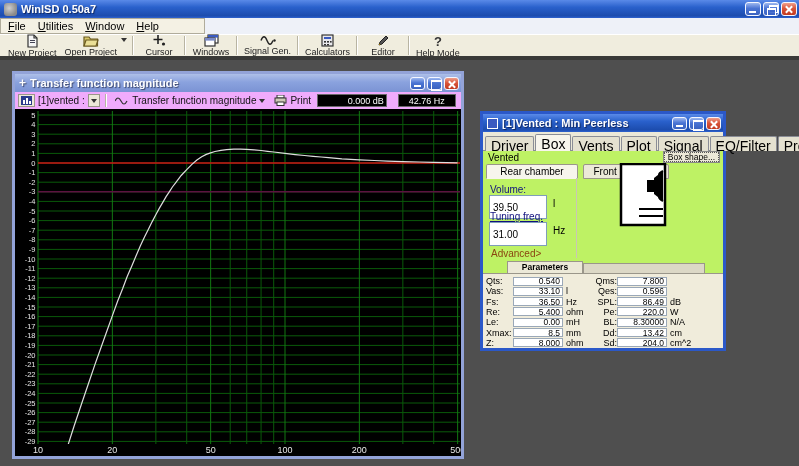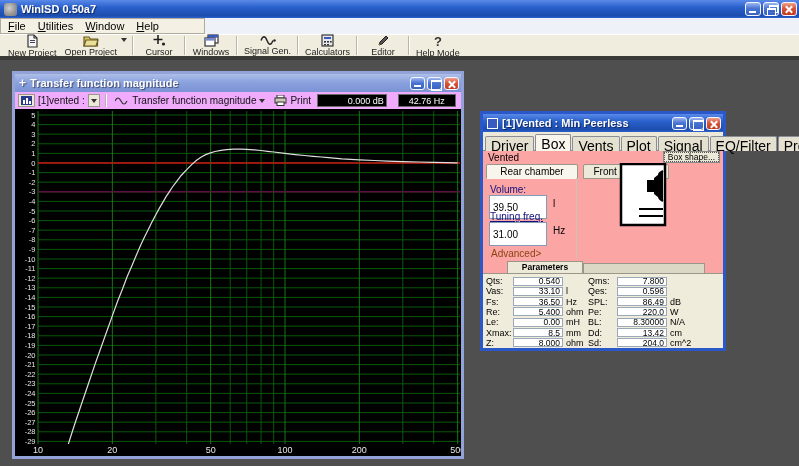--- a/index.html
+++ b/index.html
@@ -65,21 +65,21 @@
   #lcd-hz { width:62px; margin-left:8px; margin-right:2px; }
   #tf-client { position:relative; width:446px; height:347px; background:#000; }
 
   
   #pj-window { position:absolute; left:480px; top:95px; width:246px; height:240px;
                border:3px solid #2b58c8; background:#ece9d8;margin-top:16px; }
   #pj-tabs { height:19px; padding:2px 0 0 2px; display:flex; border-bottom:1px solid #8a8d96; }
   .tab { font-size:14px; color:#000; padding:1px 5px 0; border:1px solid #8a8d96; border-bottom:none;
          border-radius:2px 2px 0 0; background:#e4e1d0; margin-right:1px; height:15px; margin-top:2px; }
   .tab.active { background:#f7f5ec; height:17px; margin-top:0; margin-bottom:-1px; position:relative; z-index:2; }
-  #pj-content { position:relative; height:197px; background:#fca5a5; font-size:10px; }
+  #pj-content { position:relative; height:197px; background:#bef264; font-size:10px; }
   #vented-label { position:absolute; left:5px; top:1px; }
   #boxshape-btn { position:absolute; right:3px; top:0; height:12px; font-size:8.5px;
                   border:1px solid #888; outline:1px dotted #555; outline-offset:-2px;
                   background:#ece9d8; padding:0 4px; display:flex; align-items:center; }
   .ctab { position:absolute; top:13px; height:15px; border:1px solid #9a968a; background:#ece9d8;
           font-size:10px; display:flex; align-items:center; justify-content:center;
           border-radius:2px 2px 0 0; }
   #ctab-rear { left:3px; width:92px; background:#f7f5ec; border-bottom-color:#f7f5ec; }
   #ctab-front { left:100px; width:86px; }
   #left-panel { position:absolute; left:2px; top:27px; width:92px; height:80px; border-right:1px solid #cac6b5; }
@@ -90,21 +90,21 @@
   #schematic { position:absolute; left:136px; top:12px; }
   #param-tab { position:absolute; left:24px; top:110px; width:76px; height:12px; background:#ece9d8;
                border:1px solid #9a968a; border-bottom:none; font-size:8.5px; font-weight:bold;
                text-align:center; line-height:11px; }
   #param-tab2 { position:absolute; left:100px; top:112px; width:122px; height:10px;
                 background:#dcd8c6; border:1px solid #9a968a; border-bottom:none; }
   #param-panel { position:absolute; left:0; top:122px; width:240px; height:75px;
                  border-top:1px solid #9a968a; background:#f0ecdb; display:flex; padding:2px 0 0 3px; }
   .pcol { display:flex; flex-direction:column; }
   .pcol.c1 { width:102px; }
-  .pcol.c2 { width:132px; }
+  .pcol.c2 { width:132px;text-align:right; }
   .prow { display:flex; align-items:center; height:10.3px; font-size:9px; }
   .plabel { width:27px; }
   .pcol.c2 .plabel { width:29px; }
   .pbox { width:50px; height:9px; background:#fff; border:1px solid #9aa8b8; font-size:8.5px;
           display:flex; align-items:center; justify-content:flex-end; padding-right:2px; }
   .punit { margin-left:3px; font-size:9px; }
 </style>
 </head>
 <body>
 

